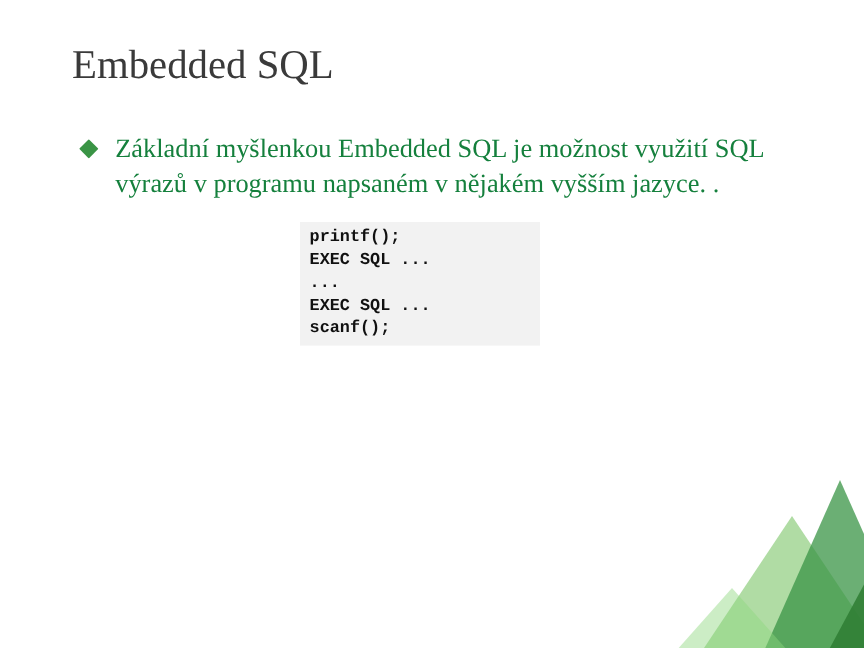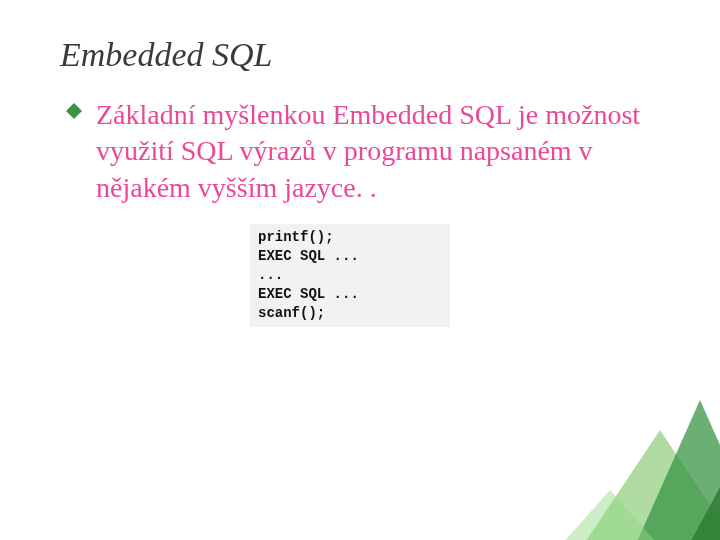--- a/index.html
+++ b/index.html
@@ -11,41 +11,40 @@
     position: relative;
     overflow: hidden;
   }
   .slide {
     padding: 36px 60px 0 60px;
   }
   .title {
     font-size: 34px;
     font-weight: 400;
     color: #3a3a3a;
-    margin-bottom: 23px;
-    font-style: italic;
+    margin-bottom: 36px;
   }
   .bullet-row {
     display: flex;
     align-items: flex-start;
     margin-bottom: 18px;
   }
   .bullet-icon {
     flex: 0 0 auto;
     width: 16px;
     height: 16px;
     margin-top: 6px;
     margin-right: 14px;
     margin-left: 6px;
   }
   .bullet-icon svg { display: block; }
   .bullet-text {
-    font-size: 28px;
+    font-size: 22px;
     line-height: 1.3;
-    color: #ec4899;
+    color: #15803d;
     font-family: Georgia, 'Times New Roman', serif;
   }
   .code-block {
     background: #f2f2f2;
     font-family: 'Courier New', monospace;
     font-size: 14px;
     font-weight: bold;
     line-height: 1.35;
     padding: 4px 8px;
     margin: 10px 0 10px 190px;

